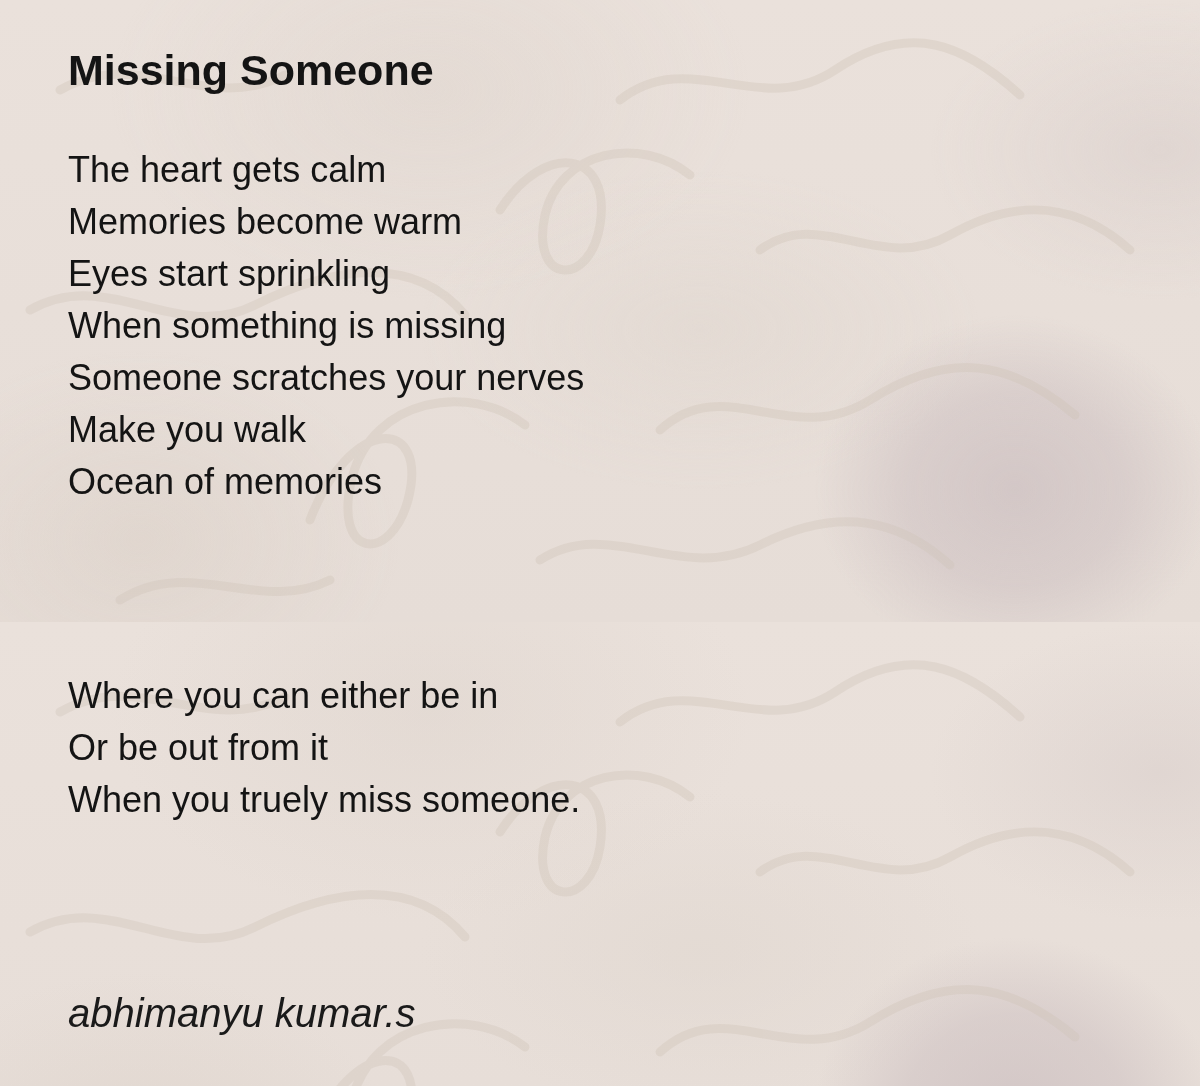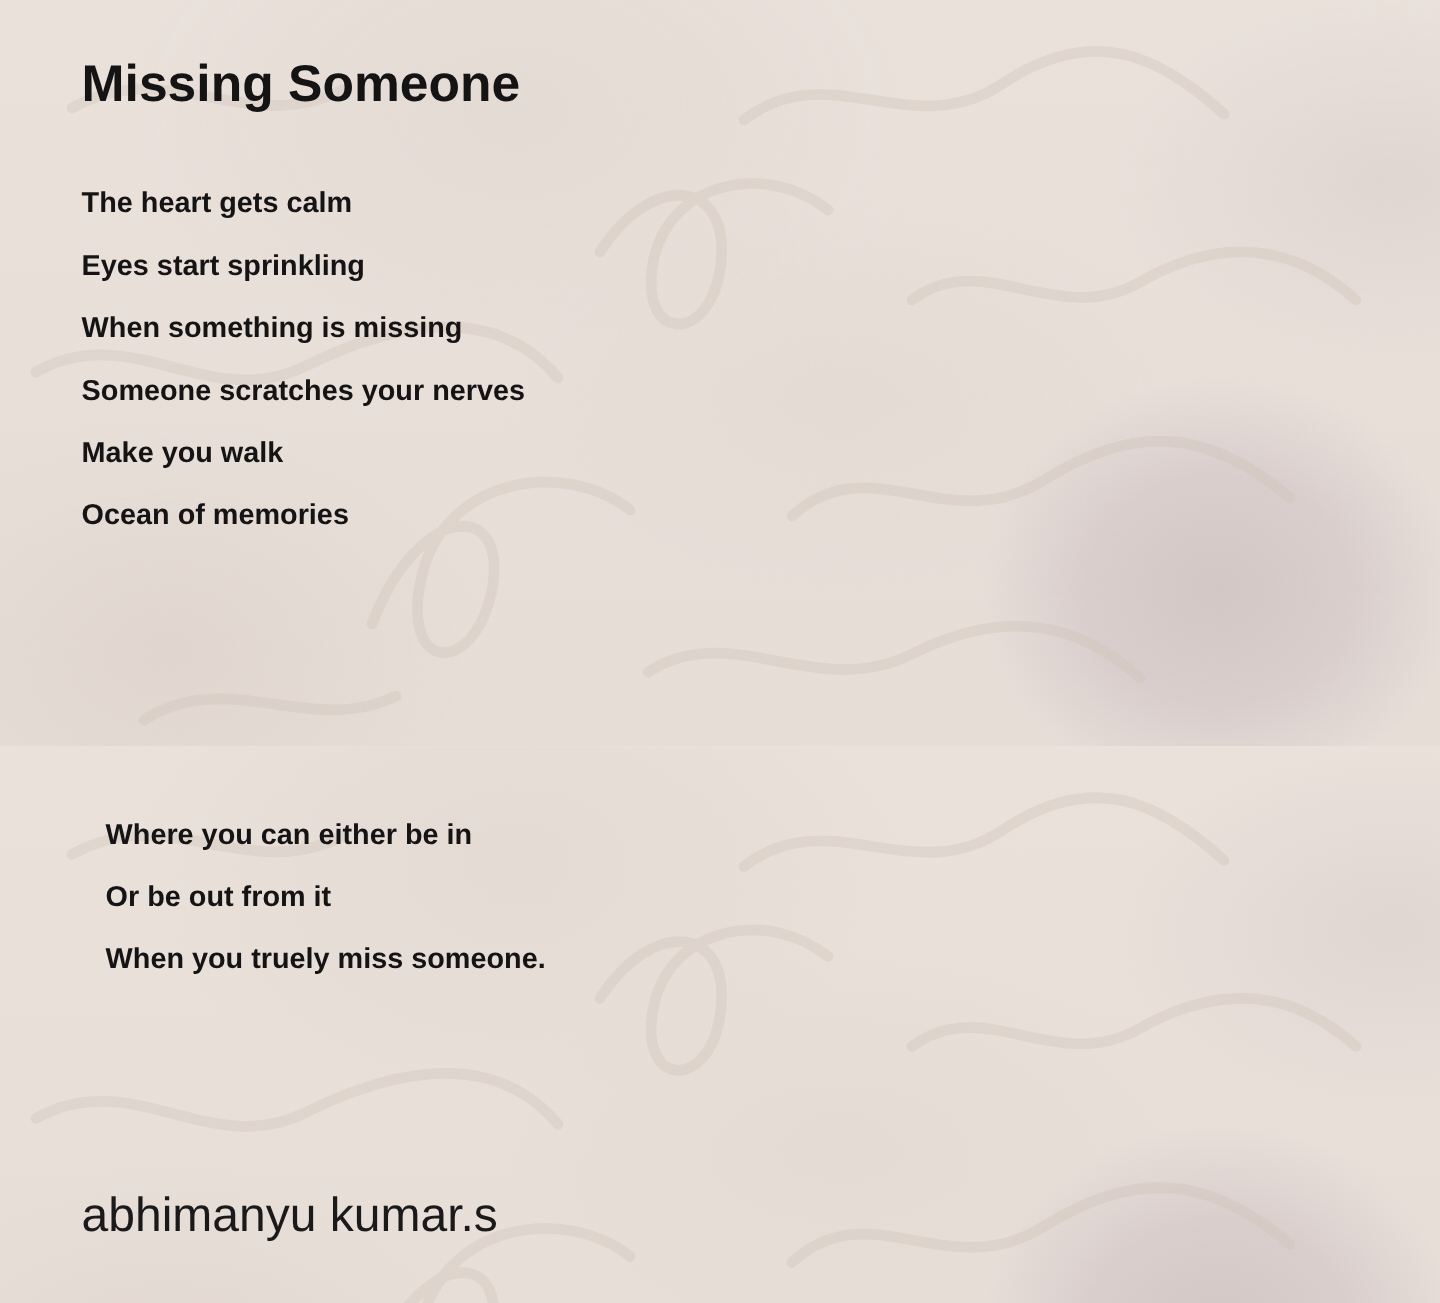--- a/index.html
+++ b/index.html
@@ -48,33 +48,34 @@
     line-height: 49px;
     font-weight: bold;
     color: #141414;
     letter-spacing: 0;
   }
 
   .stanza {
     position: absolute;
     left: 68px;
     color: #141414;
-    font-size: 24px;
+    font-size: 36px;
     line-height: 52px;
-    font-weight: bold;
+    font-weight: normal;
   }
   .stanza-1 { top: 144px; }
-  .stanza-2 { top: 670px; margin-left: 20px; }
+  .stanza-2 { top: 670px; }
 
   .author-signature {
     position: absolute;
     left: 68px;
     top: 990px;
     font-size: 40px;
     line-height: 46px;
+    font-style: italic;
     font-weight: normal;
     color: #1a1a1a;
   }
 </style>
 </head>
 <body>
 
 <div class="canvas">
 
   <div class="tile tile-1">
@@ -105,20 +106,21 @@
         <path d="M120 600 C 190 555, 260 615, 330 580"></path>
         <path d="M540 560 C 610 515, 680 585, 760 545 S 900 520, 950 565"></path>
       </g>
     </svg>
   </div>
 
   <h1 class="poem-title">Missing Someone</h1>
 
   <div class="stanza stanza-1">
     <div class="line">The heart gets calm</div>
+    <div class="line">Memories become warm</div>
     <div class="line">Eyes start sprinkling</div>
     <div class="line">When something is missing</div>
     <div class="line">Someone scratches your nerves</div>
     <div class="line">Make you walk</div>
     <div class="line">Ocean of memories</div>
   </div>
 
   <div class="stanza stanza-2">
     <div class="line">Where you can either be in</div>
     <div class="line">Or be out from it</div>

